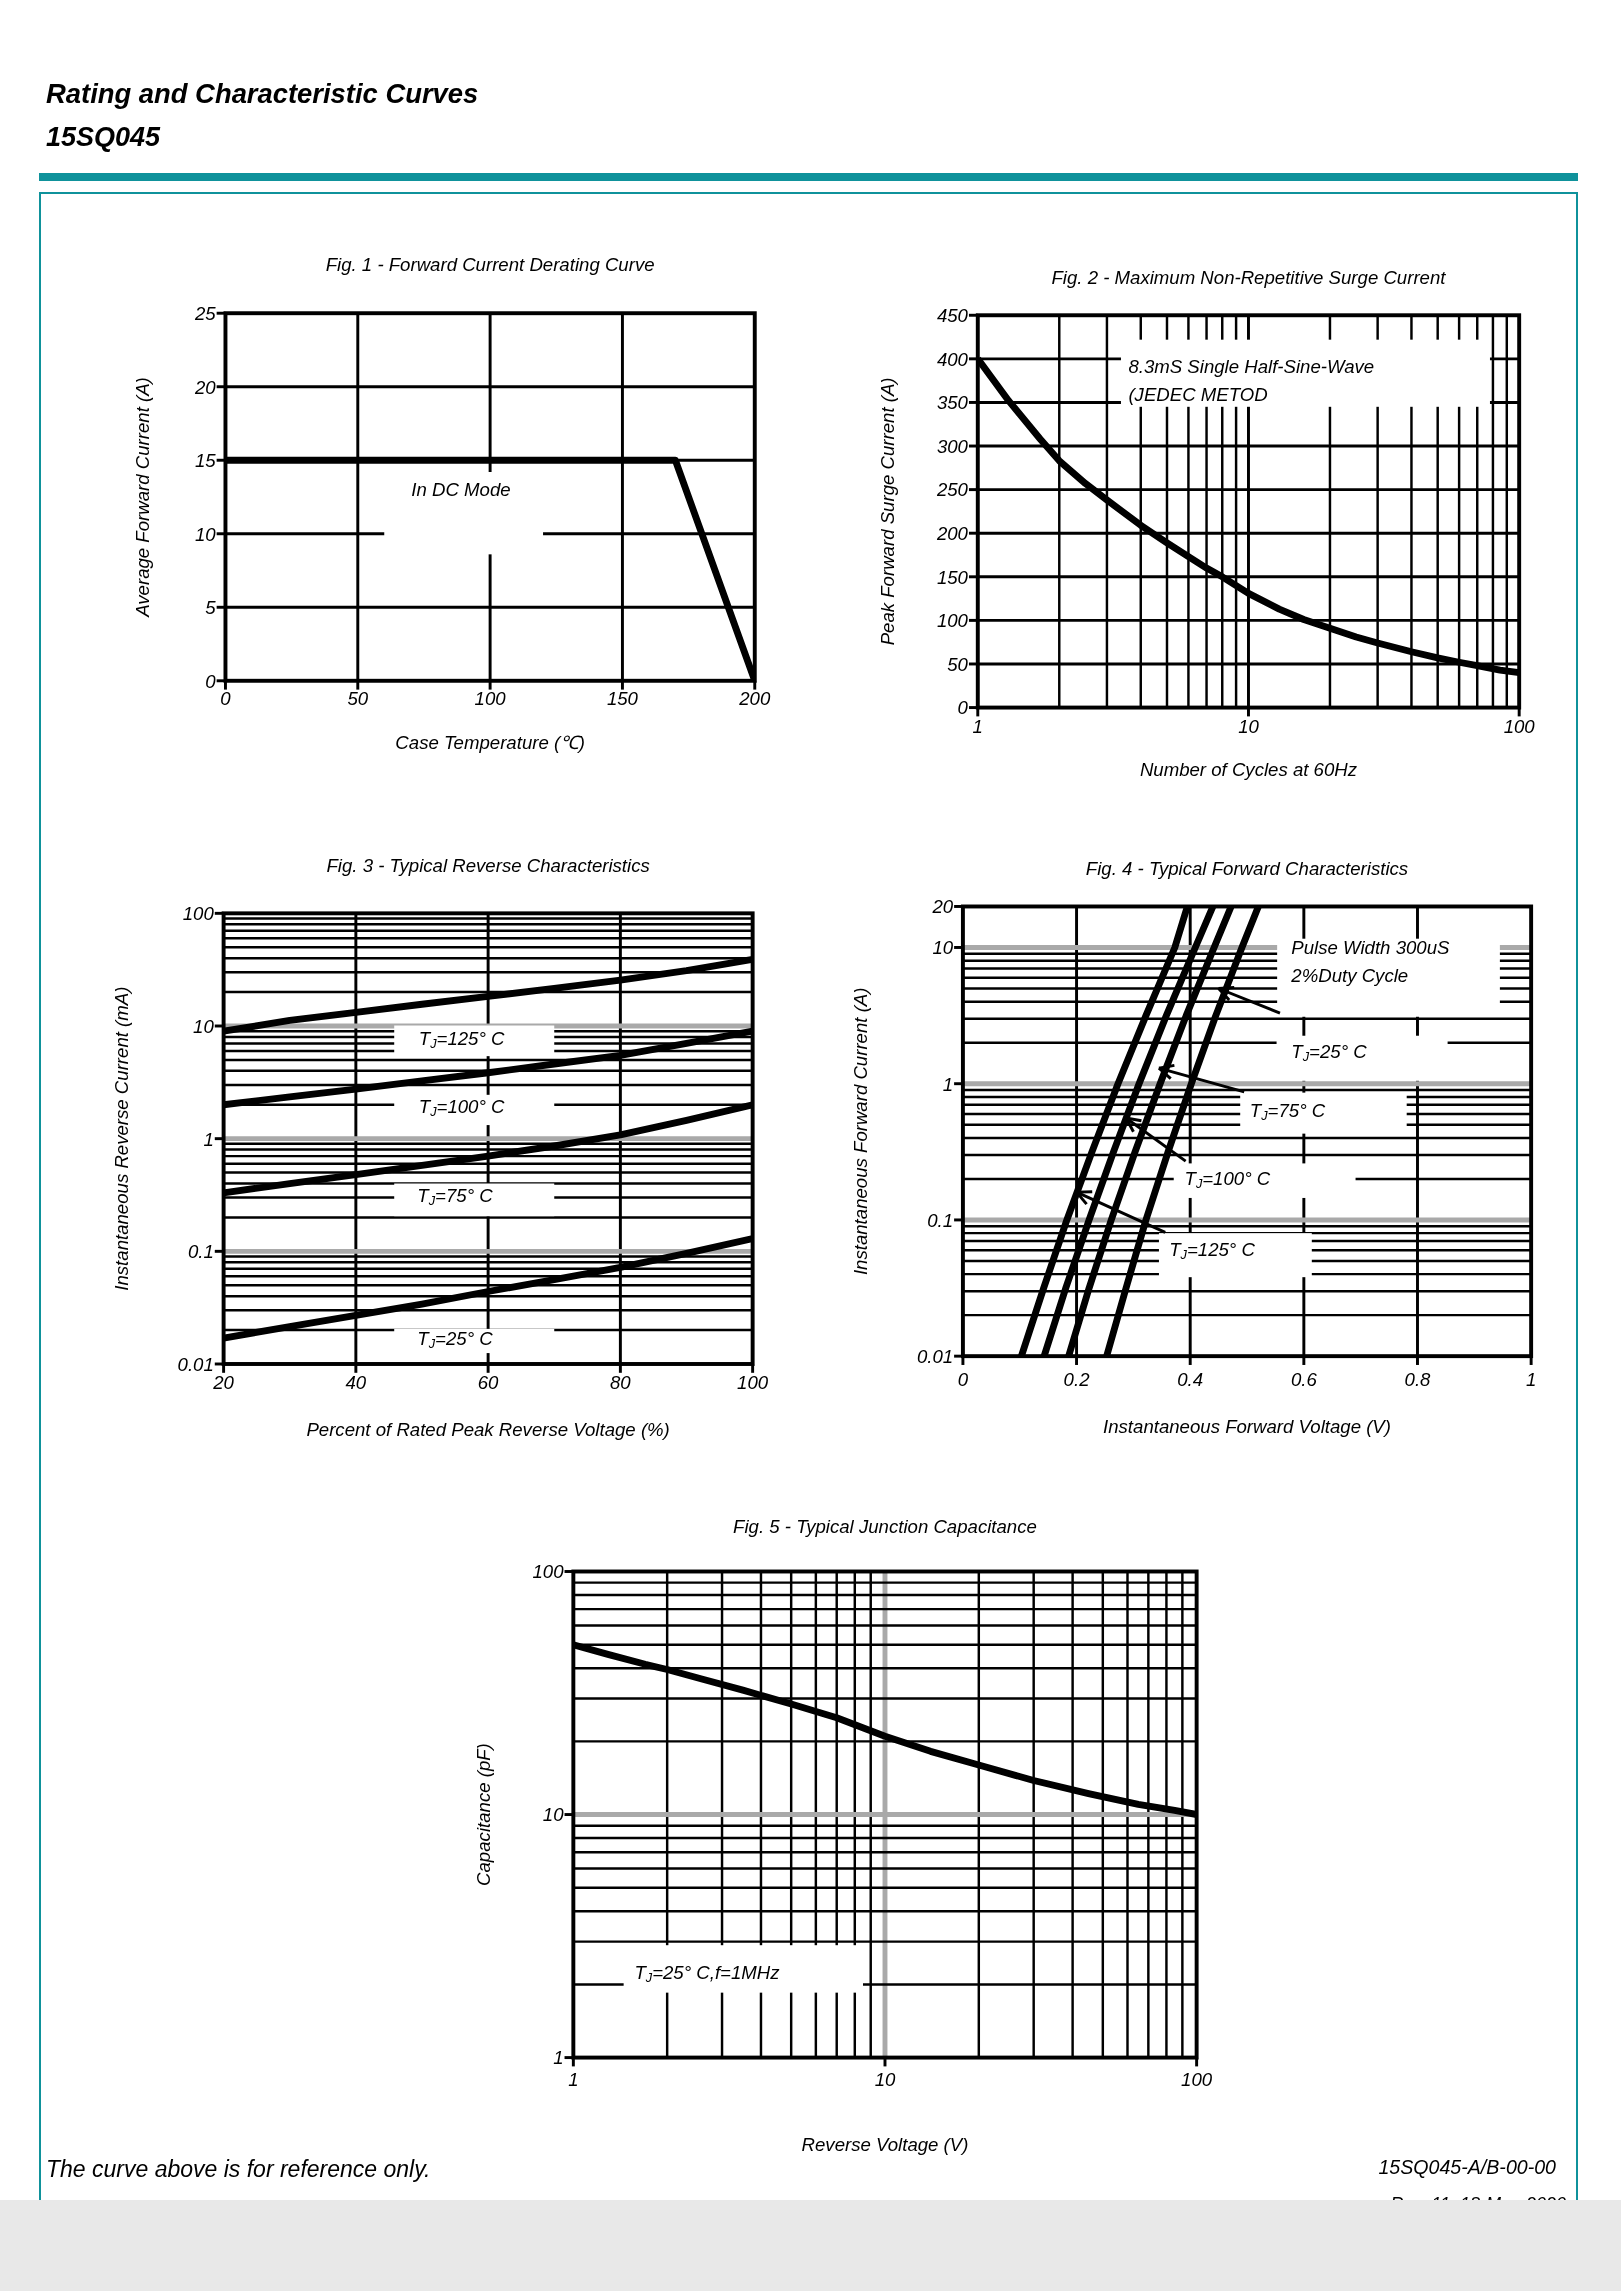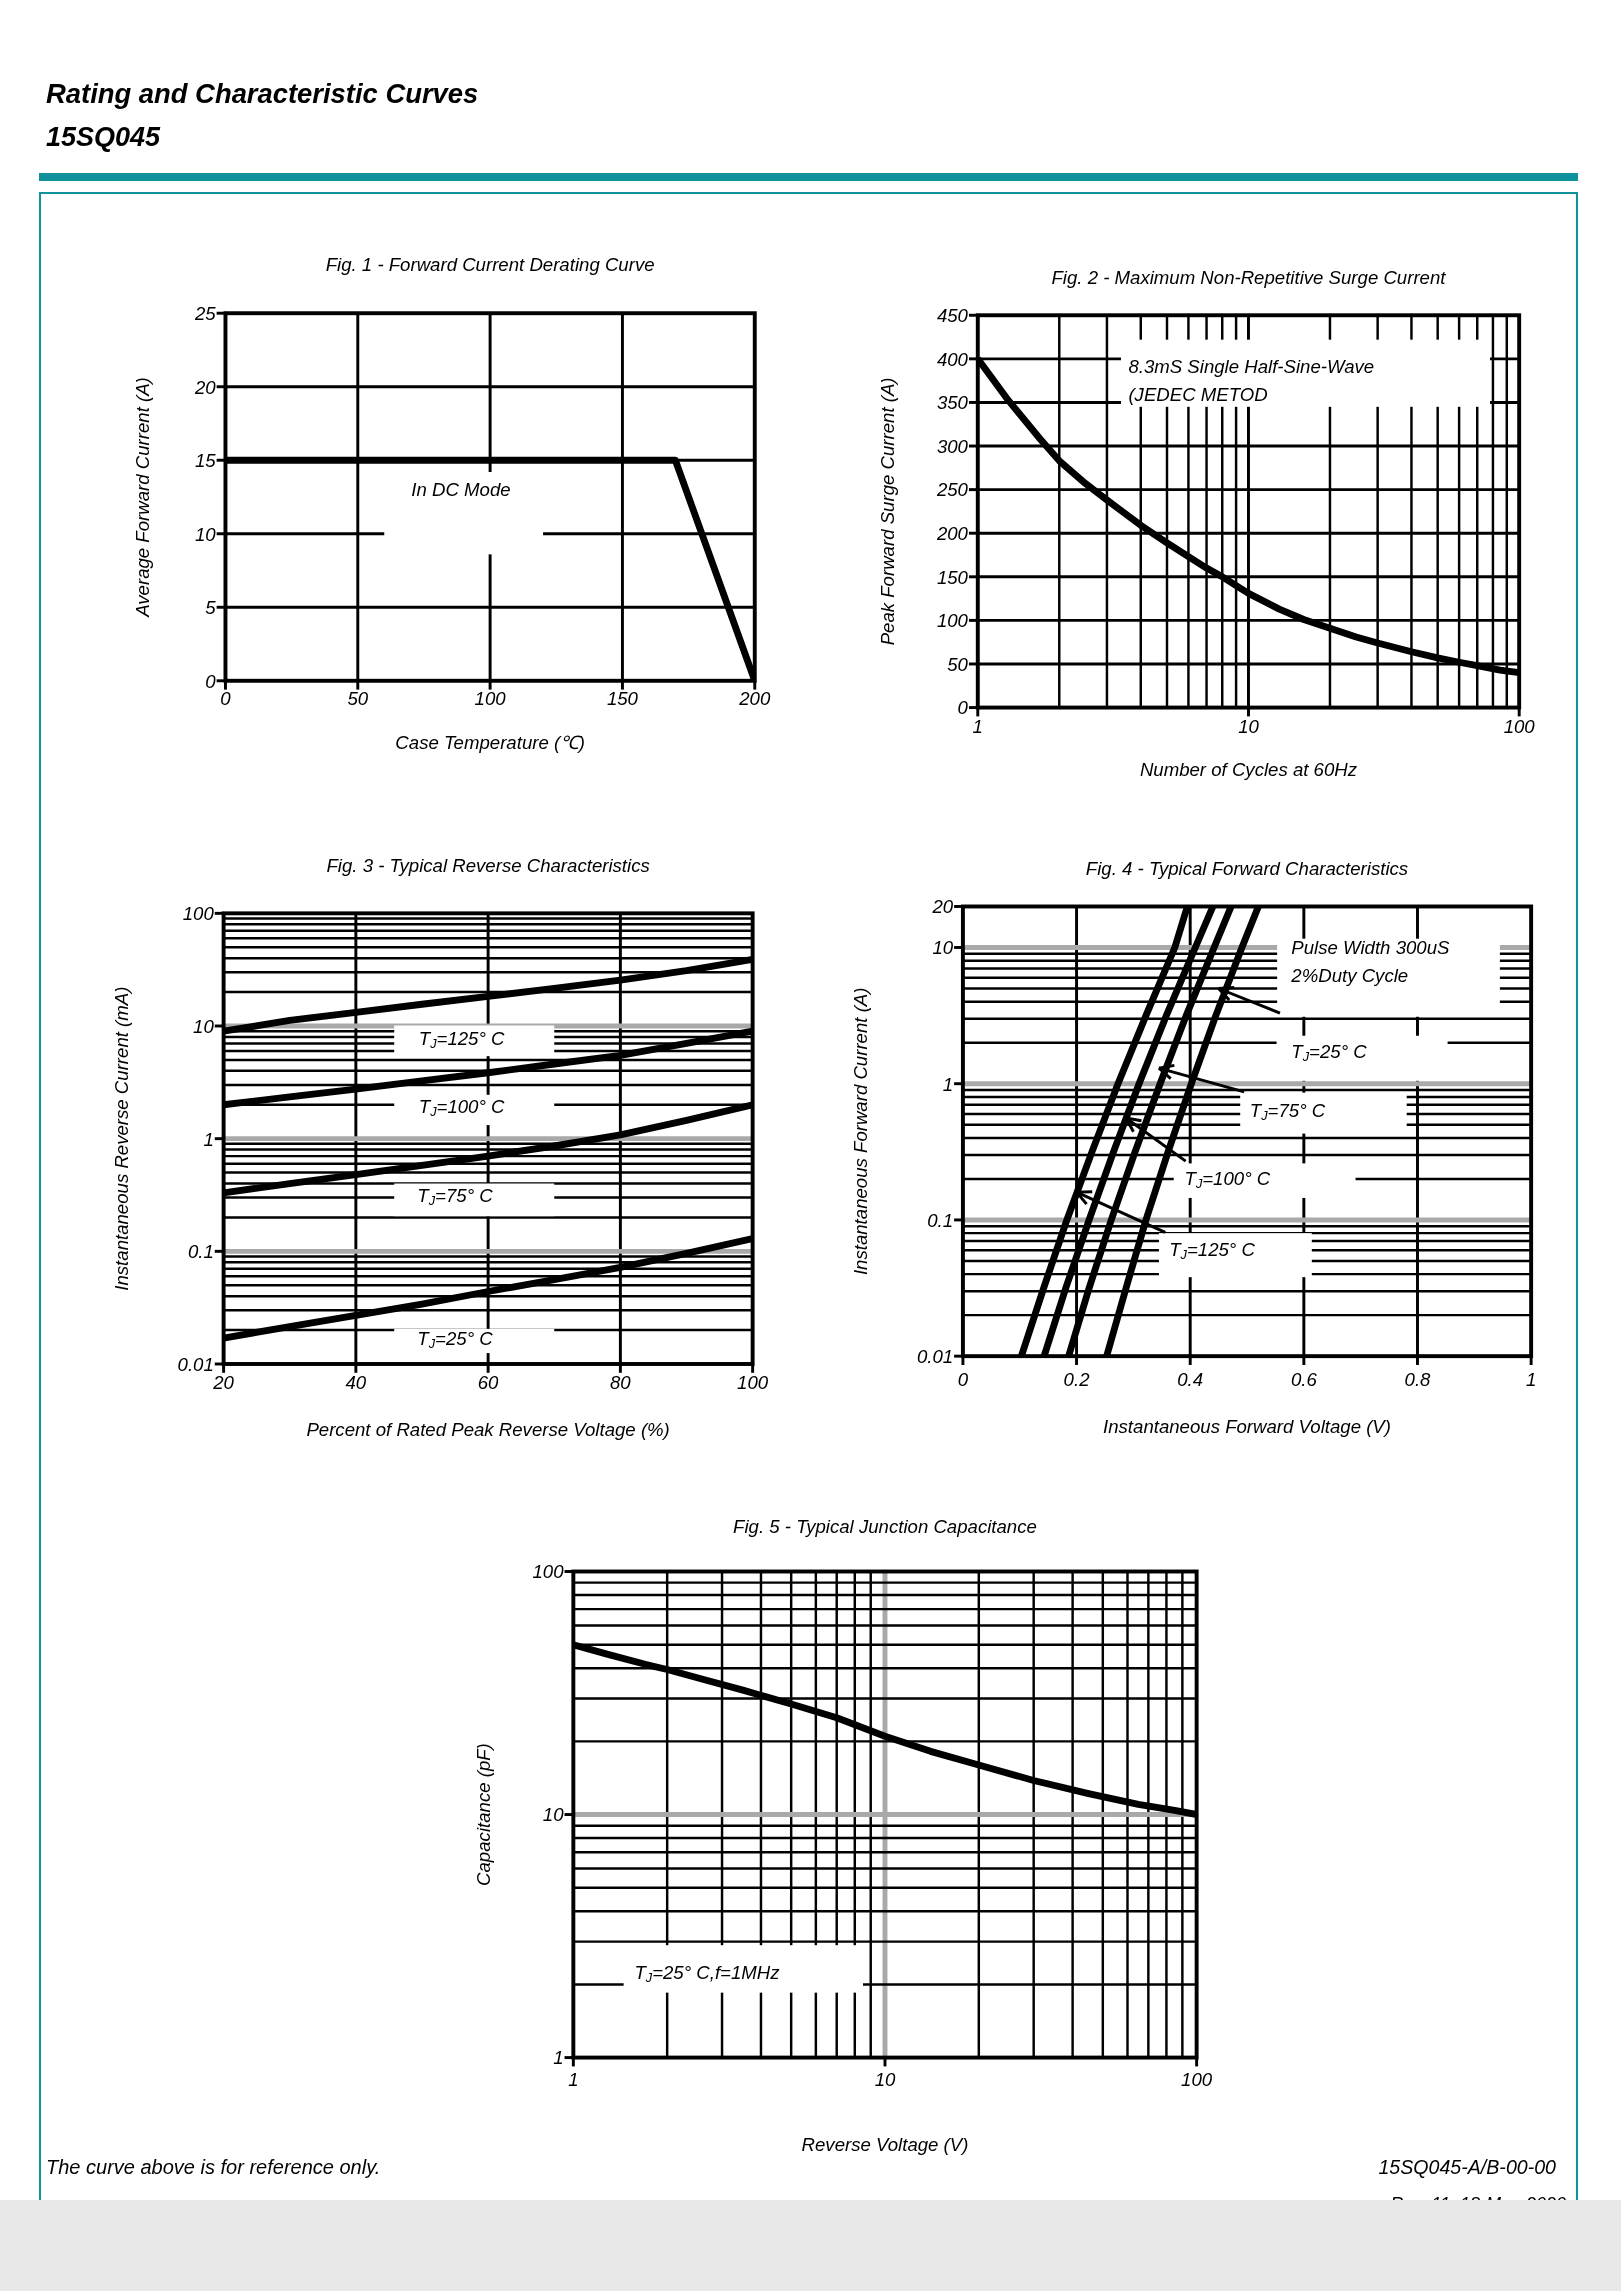--- a/index.html
+++ b/index.html
@@ -10,21 +10,21 @@
     font-family:"Liberation Sans", sans-serif;
     color:#000;
     overflow:hidden;
     font-style:italic;
   }
   .hdr1{position:absolute;left:46px;top:78px;font-size:27.4px;font-weight:bold;white-space:nowrap;}
   .hdr2{position:absolute;left:46px;top:122px;font-size:27px;font-weight:bold;white-space:nowrap;}
   .rule{position:absolute;left:39px;top:173px;width:1539px;height:7.8px;}
   .panel{position:absolute;left:39px;top:192px;width:1539px;height:2031px;box-sizing:border-box;border:2.9px solid #0f929b;}
   .chart-svg{position:absolute;}
-  .foot-note{position:absolute;left:46px;top:2156px;font-size:20px;white-space:nowrap;}
+  .foot-note{position:absolute;left:46px;top:2156px;font-size:23px;white-space:nowrap;}
   .foot-doc{position:absolute;right:65px;top:2156px;font-size:19.6px;white-space:nowrap;text-align:right;}
   .foot-rev{position:absolute;right:55px;top:2194px;font-size:18px;white-space:nowrap;text-align:right;}
   svg text{fill:#000;}
 </style>
 </head>
 <body>
 
 <div class="page">
   <div class="hdr1">Rating and Characteristic Curves</div>
   <div class="hdr2">15SQ045</div>

